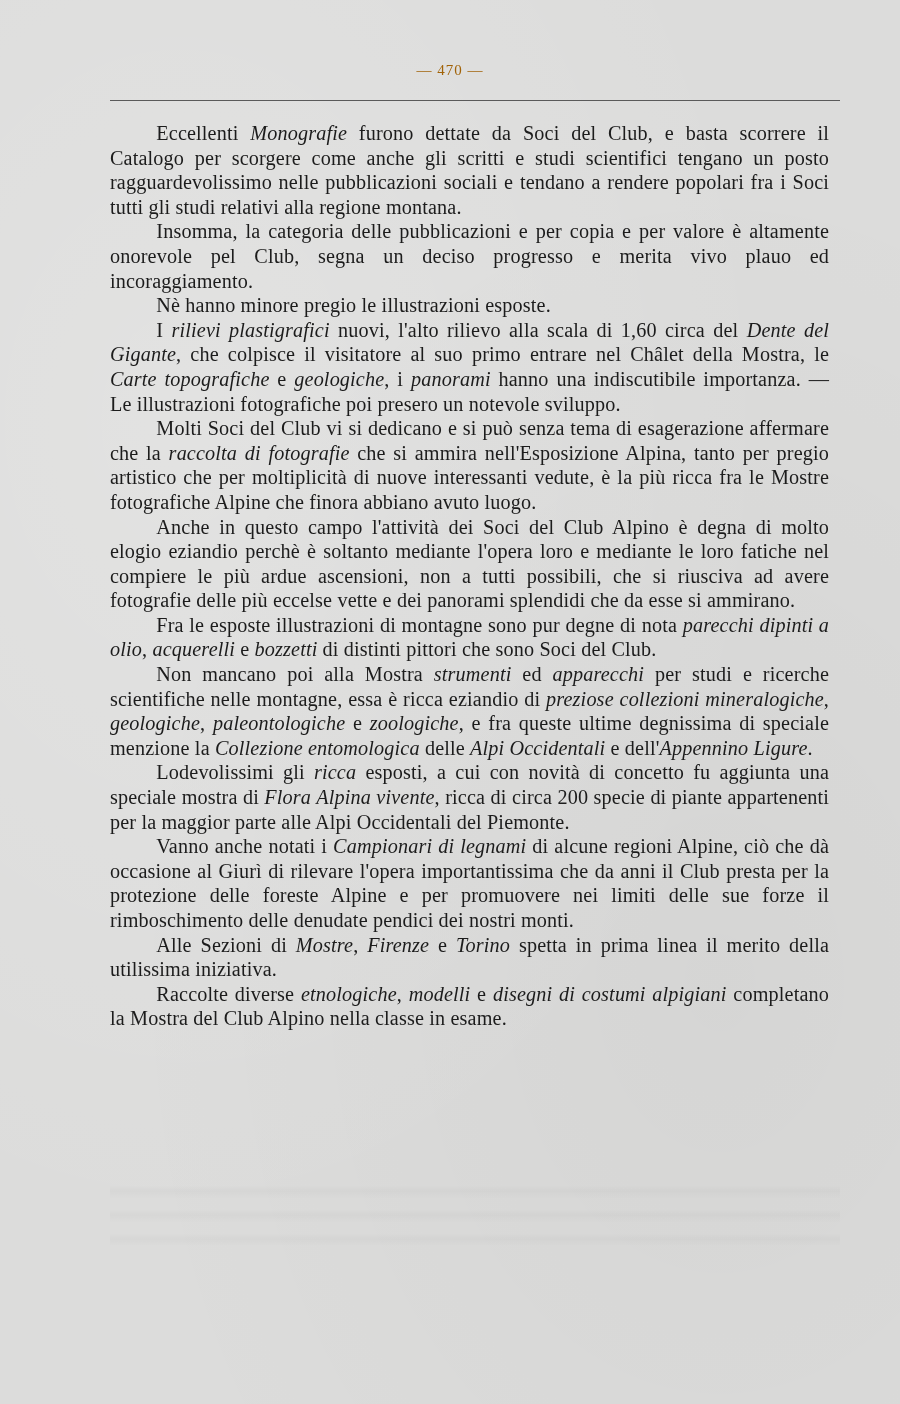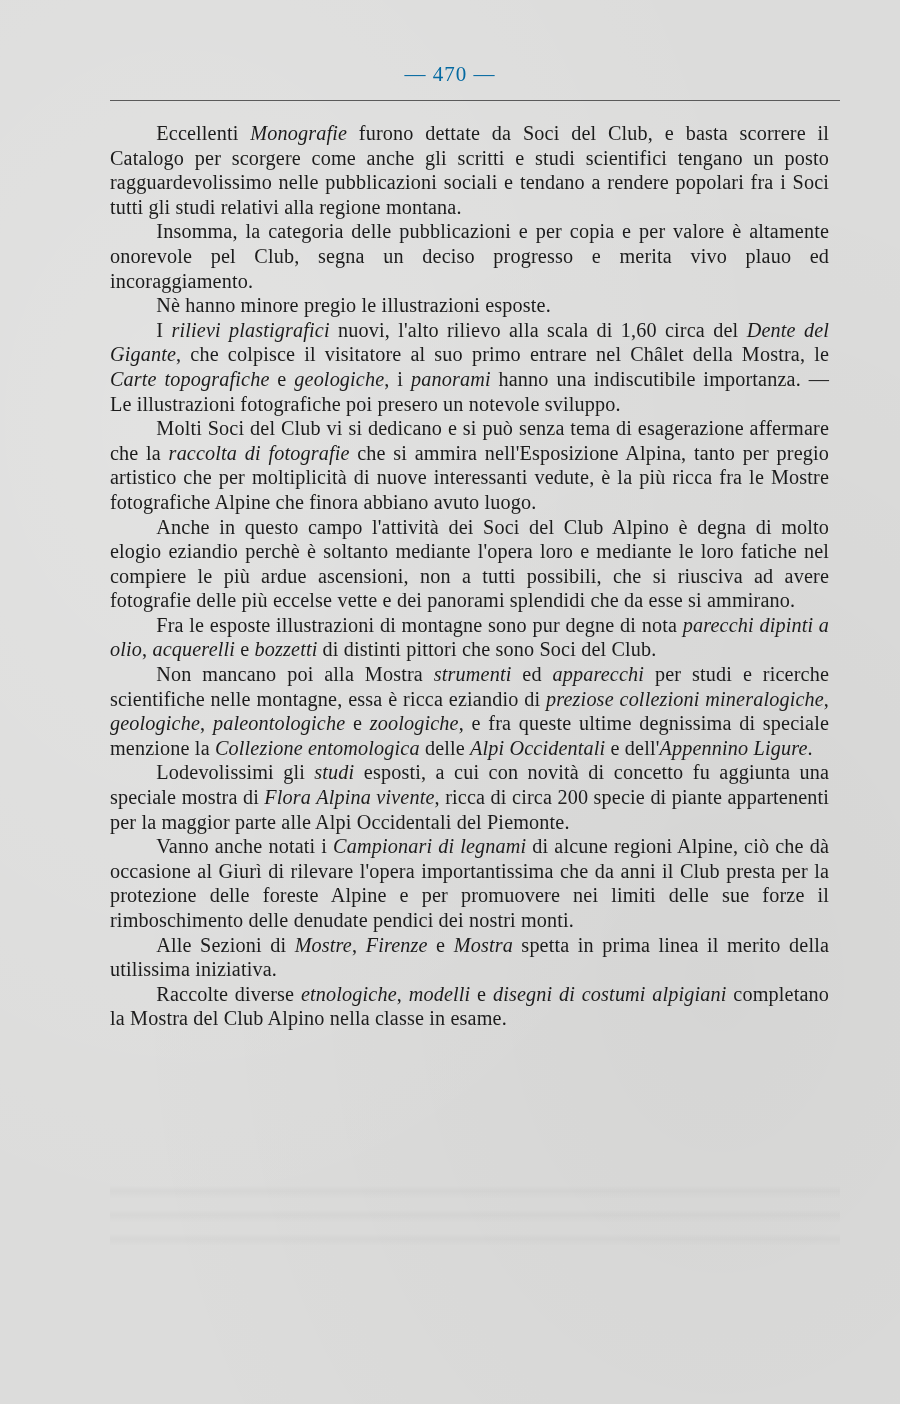--- a/index.html
+++ b/index.html
@@ -24,23 +24,23 @@
       width: 900px;
       height: 1404px;
     }
     .running-head {
       position: absolute;
       top: 62px;
       left: 0;
       width: 900px;
       text-align: center;
       font-family: "Liberation Serif", "DejaVu Serif", serif;
-      font-size: 21px;
+      font-size: 15px;
       letter-spacing: 1px;
-      color: #0369a1;
+      color: #a16207;
     }
     .rule {
       position: absolute;
       top: 100px;
       left: 110px;
       width: 730px;
       height: 0;
       border-top: 1.5px solid #5a5a5a;
     }
     .body-text {
@@ -89,19 +89,19 @@
   <div class="rule"></div>
   <div class="body-text" id="body-text">
       <p class="para"><span>Eccellenti </span><span class="it">Monografie</span><span> furono dettate da Soci del Club, e basta scorrere il Catalogo per scorgere come anche gli scritti e studi scientifici tengano un posto ragguardevolissimo nelle pubblicazioni sociali e tendano a rendere po­polari fra i Soci tutti gli studi relativi alla regione montana.</span></p>
       <p class="para"><span>Insomma, la categoria delle pubblicazioni e per copia e per valore è al­tamente onorevole pel Club, segna un deciso progresso e merita vivo plauo ed incoraggiamento.</span></p>
       <p class="para"><span>Nè hanno minore pregio le illustrazioni esposte.</span></p>
       <p class="para"><span>I </span><span class="it">rilievi plastigrafici</span><span> nuovi, l'alto rilievo alla scala di 1,60 circa del </span><span class="it">Dente del Gigante</span><span>, che colpisce il visitatore al suo primo entrare nel Châlet della Mostra, le </span><span class="it">Carte topografiche</span><span> e </span><span class="it">geologiche</span><span>, i </span><span class="it">panorami</span><span> hanno una indiscutibile importanza. — Le illustrazioni fotografiche poi presero un notevole sviluppo.</span></p>
       <p class="para"><span>Molti Soci del Club vi si dedicano e si può senza tema di esagerazione affermare che la </span><span class="it">raccolta di fotografie</span><span> che si ammira nell'Esposizione Alpina, tanto per pregio artistico che per moltiplicità di nuove interessanti vedute, è la più ricca fra le Mostre fotografiche Alpine che finora abbiano avuto luogo.</span></p>
       <p class="para"><span>Anche in questo campo l'attività dei Soci del Club Alpino è degna di molto elogio eziandio perchè è soltanto mediante l'opera loro e mediante le loro fatiche nel compiere le più ardue ascensioni, non a tutti possibili, che si riusciva ad avere fotografie delle più eccelse vette e dei panorami splen­didi che da esse si ammirano.</span></p>
       <p class="para"><span>Fra le esposte illustrazioni di montagne sono pur degne di nota </span><span class="it">parecchi dipinti a olio</span><span>, </span><span class="it">acquerelli</span><span> e </span><span class="it">bozzetti</span><span> di distinti pittori che sono Soci del Club.</span></p>
       <p class="para"><span>Non mancano poi alla Mostra </span><span class="it">strumenti</span><span> ed </span><span class="it">apparecchi</span><span> per studi e ricerche scientifiche nelle montagne, essa è ricca eziandio di </span><span class="it">preziose collezioni mine­ralogiche</span><span>, </span><span class="it">geologiche</span><span>, </span><span class="it">paleontologiche</span><span> e </span><span class="it">zoologiche</span><span>, e fra queste ultime degnis­sima di speciale menzione la </span><span class="it">Collezione entomologica</span><span> delle </span><span class="it">Alpi Occidentali</span><span> e dell'</span><span class="it">Appennino Ligure</span><span>.</span></p>
-      <p class="para"><span>Lodevolissimi gli </span><span class="it">studi</span><span> esposti, a cui con novità di concetto fu aggiunta una speciale mostra di </span><span class="it">Flora Alpina vivente</span><span>, ricca di circa 200 specie di piante appartenenti per la maggior parte alle Alpi Occidentali del Piemonte.</span></p>
+      <p class="para"><span>Lodevolissimi gli </span><span class="it">ricca</span><span> esposti, a cui con novità di concetto fu aggiunta una speciale mostra di </span><span class="it">Flora Alpina vivente</span><span>, ricca di circa 200 specie di piante appartenenti per la maggior parte alle Alpi Occidentali del Piemonte.</span></p>
       <p class="para"><span>Vanno anche notati i </span><span class="it">Campionari di legnami</span><span> di alcune regioni Alpine, ciò che dà occasione al Giurì di rilevare l'opera importantissima che da anni il Club presta per la protezione delle foreste Alpine e per promuovere nei limiti delle sue forze il rimboschimento delle denudate pendici dei nostri monti.</span></p>
-      <p class="para"><span>Alle Sezioni di </span><span class="it">Mostre</span><span>, </span><span class="it">Firenze</span><span> e </span><span class="it">Mostra</span><span> spetta in prima linea il merito della utilissima iniziativa.</span></p>
+      <p class="para"><span>Alle Sezioni di </span><span class="it">Mostre</span><span>, </span><span class="it">Firenze</span><span> e </span><span class="it">Torino</span><span> spetta in prima linea il merito della utilissima iniziativa.</span></p>
       <p class="para"><span>Raccolte diverse </span><span class="it">etnologiche</span><span>, </span><span class="it">modelli</span><span> e </span><span class="it">disegni di costumi alpigiani</span><span> com­pletano la Mostra del Club Alpino nella classe in esame.</span></p>
     </div>
   <div class="bleed"></div>
 </div>
 
 </body></html>

